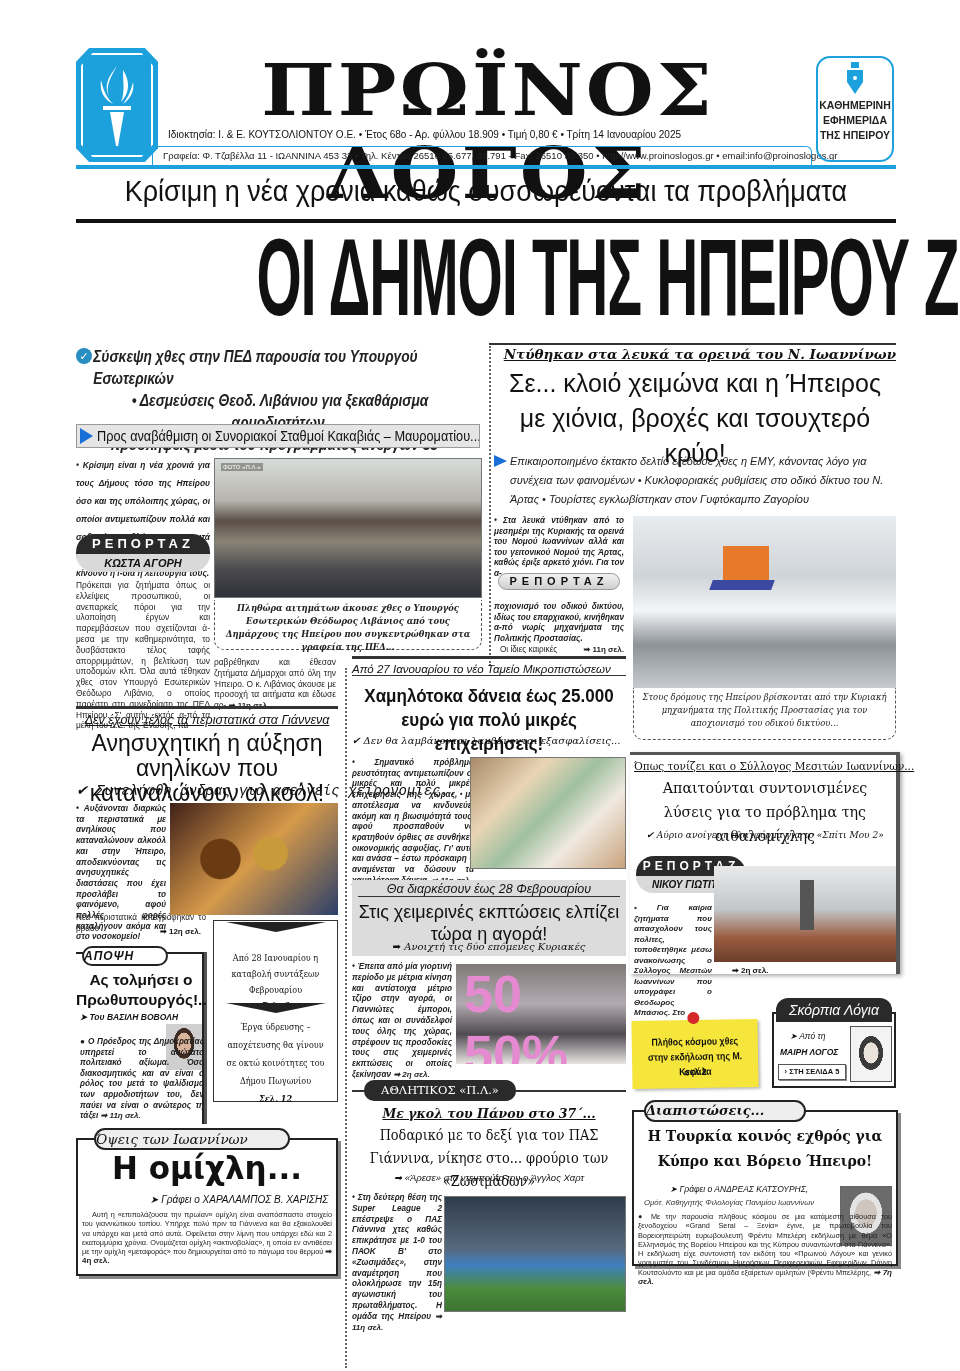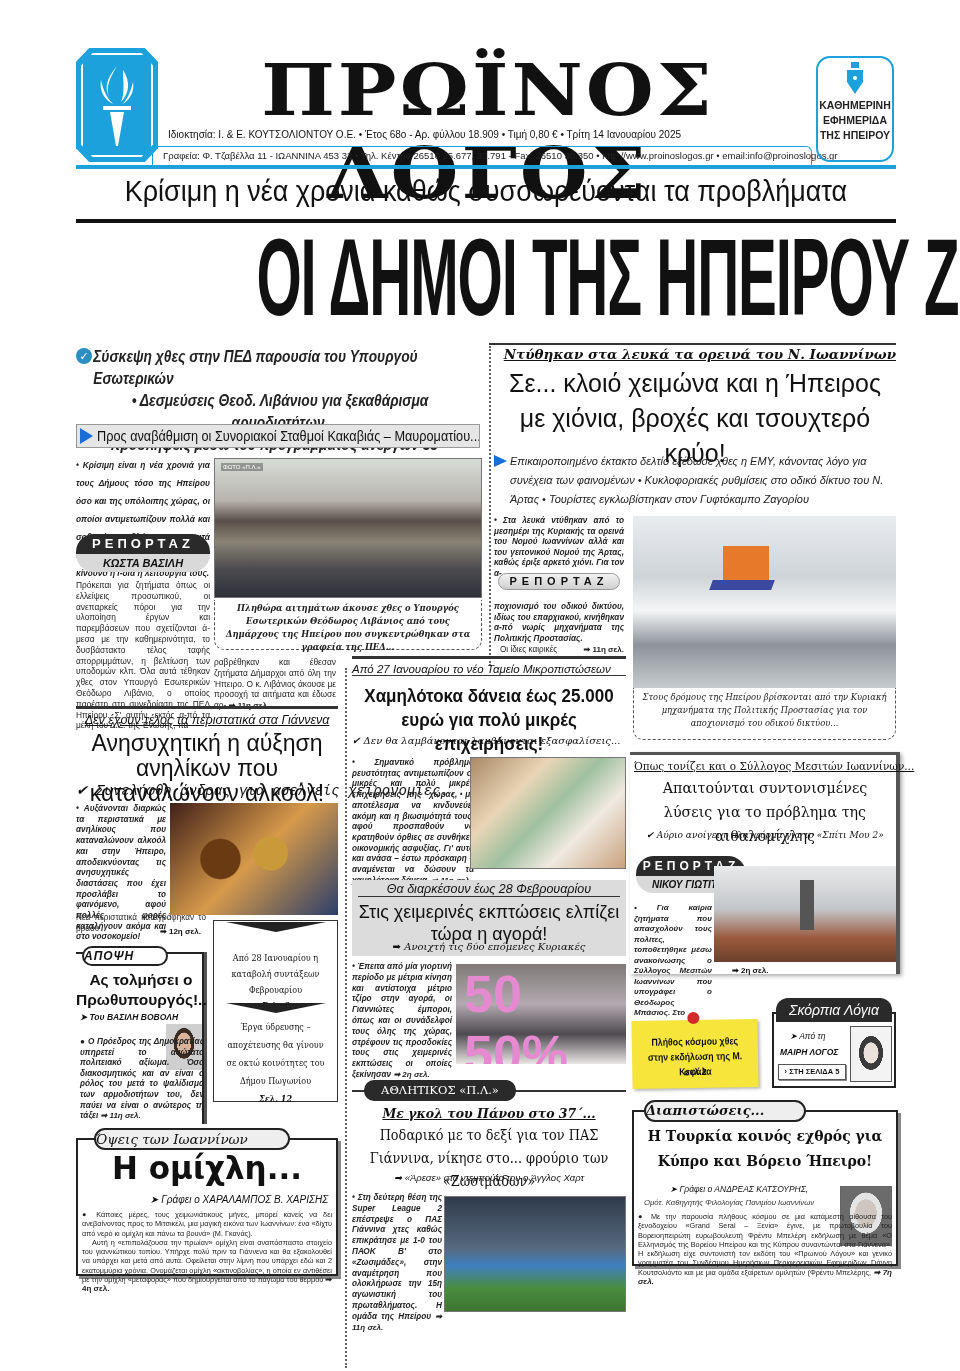--- a/index.html
+++ b/index.html
@@ -80,21 +80,21 @@
   <div class="sub-hl" style="text-align:center;transform:scaleX(0.86);transform-origin:center">προσλήψεις μέσω του προγράμματος ανέργων 55 – 67 ετών κ.α.</div>
 </div>
 <div class="abs" style="left:76px;top:424px;width:404px;height:24px;background:#e5e5e5;border:1.5px solid #999;font-size:15.5px;line-height:21px;padding-left:20px;white-space:nowrap;overflow:hidden">
   <span class="abs" style="left:3px;top:3px;width:0;height:0;border-top:8px solid transparent;border-bottom:8px solid transparent;border-left:13px solid #1a6ed8"></span>
   <span style="display:inline-block;transform:scaleX(0.82);transform-origin:left">Προς αναβάθμιση οι Συνοριακοί Σταθμοί Κακαβιάς – Μαυροματίου...</span>
 </div>
 
 <div class="abs body-txt body-it" style="left:76px;top:456px;width:134px;font-size:8.4px;line-height:18px">• Κρίσιμη είναι η νέα χρονιά για τους Δήμους τόσο της Ηπείρου όσο και της υπόλοιπης χώρας, οι οποίοι αντιμετωπίζουν πολλά και σοβαρά προβλήματα. Αν αυτά δεν επιλυθούν, θα τεθεί σε κίνδυνο η ί-δια η λειτουργία τους.</div>
 <div class="abs" style="left:76px;top:534px;width:134px">
   <div class="reportaz-pill" style="font-size:13px;height:20px;line-height:20px">ΡΕΠΟΡΤΑΖ</div>
-  <div class="reportaz-sub" style="font-size:11px;height:18px;line-height:18px">ΚΩΣΤΑ ΒΑΣΙΛΗ</div>
+  <div class="reportaz-sub" style="font-size:11px;height:18px;line-height:18px">ΚΩΣΤΑ ΑΓΟΡΗ</div>
 </div>
 <div class="abs body-txt" style="left:76px;top:580px;width:134px;font-size:8.4px;line-height:10.8px">Πρόκειται για ζητήματα όπως οι ελλείψεις προσωπικού, οι ανεπαρκείς πόροι για την υλοποίηση έργων και παρεμβάσεων που σχετίζονται ά-μεσα με την καθημερινότητα, το δυσβάστακτο τέλος ταφής απορριμμάτων, η βελτίωση των υποδομών κλπ. Όλα αυτά τέθηκαν χθες στον Υπουργό Εσωτερικών Θεόδωρο Λιβάνιο, ο οποίος παρέστη στη συνεδρίαση της ΠΕΔ Ηπείρου. Σ' αυτήν, εκτός α-πό τα μέλη του Δ.Σ. της Ένωσης, πα-</div>
 
 <div class="ph photo-meeting" style="left:214px;top:458px;width:268px;height:140px;border:1px solid #777">
   <span class="abs" style="left:6px;top:4px;font-size:6px;color:#fff;background:rgba(0,0,0,.3);padding:1px 2px">ΦΩΤΟ «Π.Λ.»</span>
 </div>
 <div class="abs" style="left:214px;top:600px;width:268px;height:50px;border:1.5px dashed #555;border-top:none;border-radius:0 0 10px 10px;font-family:'DejaVu Serif',serif;font-style:italic;font-weight:bold;font-size:8.4px;line-height:13px;text-align:center;padding:2px 4px;color:#222">Πληθώρα αιτημάτων άκουσε χθες ο Υπουργός Εσωτερικών Θεόδωρος Λιβάνιος από τους Δημάρχους της Ηπείρου που συγκεντρώθηκαν στα γραφεία της ΠΕΔ...</div>
 <div class="abs body-txt" style="left:214px;top:657px;width:122px;font-size:8.4px;line-height:10.8px">
   <span>ραβρέθηκαν και έθεσαν ζητήματα Δήμαρχοι από όλη την Ήπειρο. Ο κ. Λιβάνιος άκουσε με προσοχή τα αιτήματα και έδωσε αρ-</span>
   <span class="more">➡ 11η σελ.</span>
@@ -215,21 +215,20 @@
   <span>• Στη δεύτερη θέση της Super League 2 επέστρεψε ο ΠΑΣ Γιάννινα χτες καθώς επικράτησε με 1-0 του ΠΑΟΚ Β' στο «Ζωσιμάδες», στην αναμέτρηση που ολοκλήρωσε την 15η αγωνιστική του πρωταθλήματος. Η ομάδα της Ηπείρου</span>
   <span class="more">➡ 11η σελ.</span>
 </div>
 <div class="ph photo-football" style="left:444px;top:1196px;width:182px;height:116px;border:1px solid #777"></div>
 
 <div class="framed" style="left:76px;top:1138px;width:262px;height:138px"></div>
 <div class="tab-oval" style="left:94px;top:1128px;width:196px;height:22px;font-size:13.5px;line-height:18px;background:#eee">Όψεις των Ιωαννίνων</div>
 <div class="abs" style="left:76px;top:1148px;width:262px;font-weight:bold;font-size:31px;line-height:40px;text-align:center;font-family:'DejaVu Sans',sans-serif">Η ομίχλη...</div>
 <div class="abs" style="left:150px;top:1194px;font-style:italic;font-size:10px">➤ Γράφει ο ΧΑΡΑΛΑΜΠΟΣ Β. ΧΑΡΙΣΗΣ</div>
 <div class="abs body-txt" style="left:82px;top:1210px;width:250px;font-size:7.3px;line-height:9.3px">
-  <div>● Κάποιες μέρες, τους χειμωνιάτικους μήνες, μπορεί κανείς να δει ανεβαίνοντας προς το Μιτσικέλι, μια μαγική εικόνα των Ιωαννίνων: ένα «δίχτυ από νερό κι ομίχλη και πάνω τα βουνά» (Μ. Γκανάς).</div>
   <div style="text-indent:10px">
     <span>Αυτή η «επιπολάζουσα την πρωίαν» ομίχλη είναι αναπόσπαστο στοιχείο του γιαννιώτικου τοπίου. Υπήρχε πολύ πριν τα Γιάννενα και θα εξακολουθεί να υπάρχει και μετά από αυτά. Οφείλεται στην λίμνη που υπάρχει εδώ και 2 εκατομμύρια χρόνια. Ονομάζεται ομίχλη «ακτινοβολίας», η οποία εν αντιθέσει με την ομίχλη «μεταφοράς» που δημιουργείται από το πάγωμα του θερμού</span>
     <span class="more">➡ 4η σελ.</span>
   </div>
 </div>
 
 <div class="framed" style="left:632px;top:1110px;width:266px;height:156px"></div>
 <div class="tab-oval" style="left:644px;top:1100px;width:162px;height:22px;font-size:13px;line-height:18px;font-weight:bold;background:#eee">Διαπιστώσεις...</div>
 <div class="abs" style="left:634px;top:1124px;width:262px;font-family:'DejaVu Serif',serif;font-weight:bold;font-size:14px;line-height:25px;text-align:center">Η Τουρκία κοινός εχθρός για Κύπρο και Βόρειο Ήπειρο!</div>
 <div class="abs" style="left:670px;top:1184px;font-style:italic;font-size:8.5px">➤ Γράφει ο ΑΝΔΡΕΑΣ ΚΑΤΣΟΥΡΗΣ,</div>

